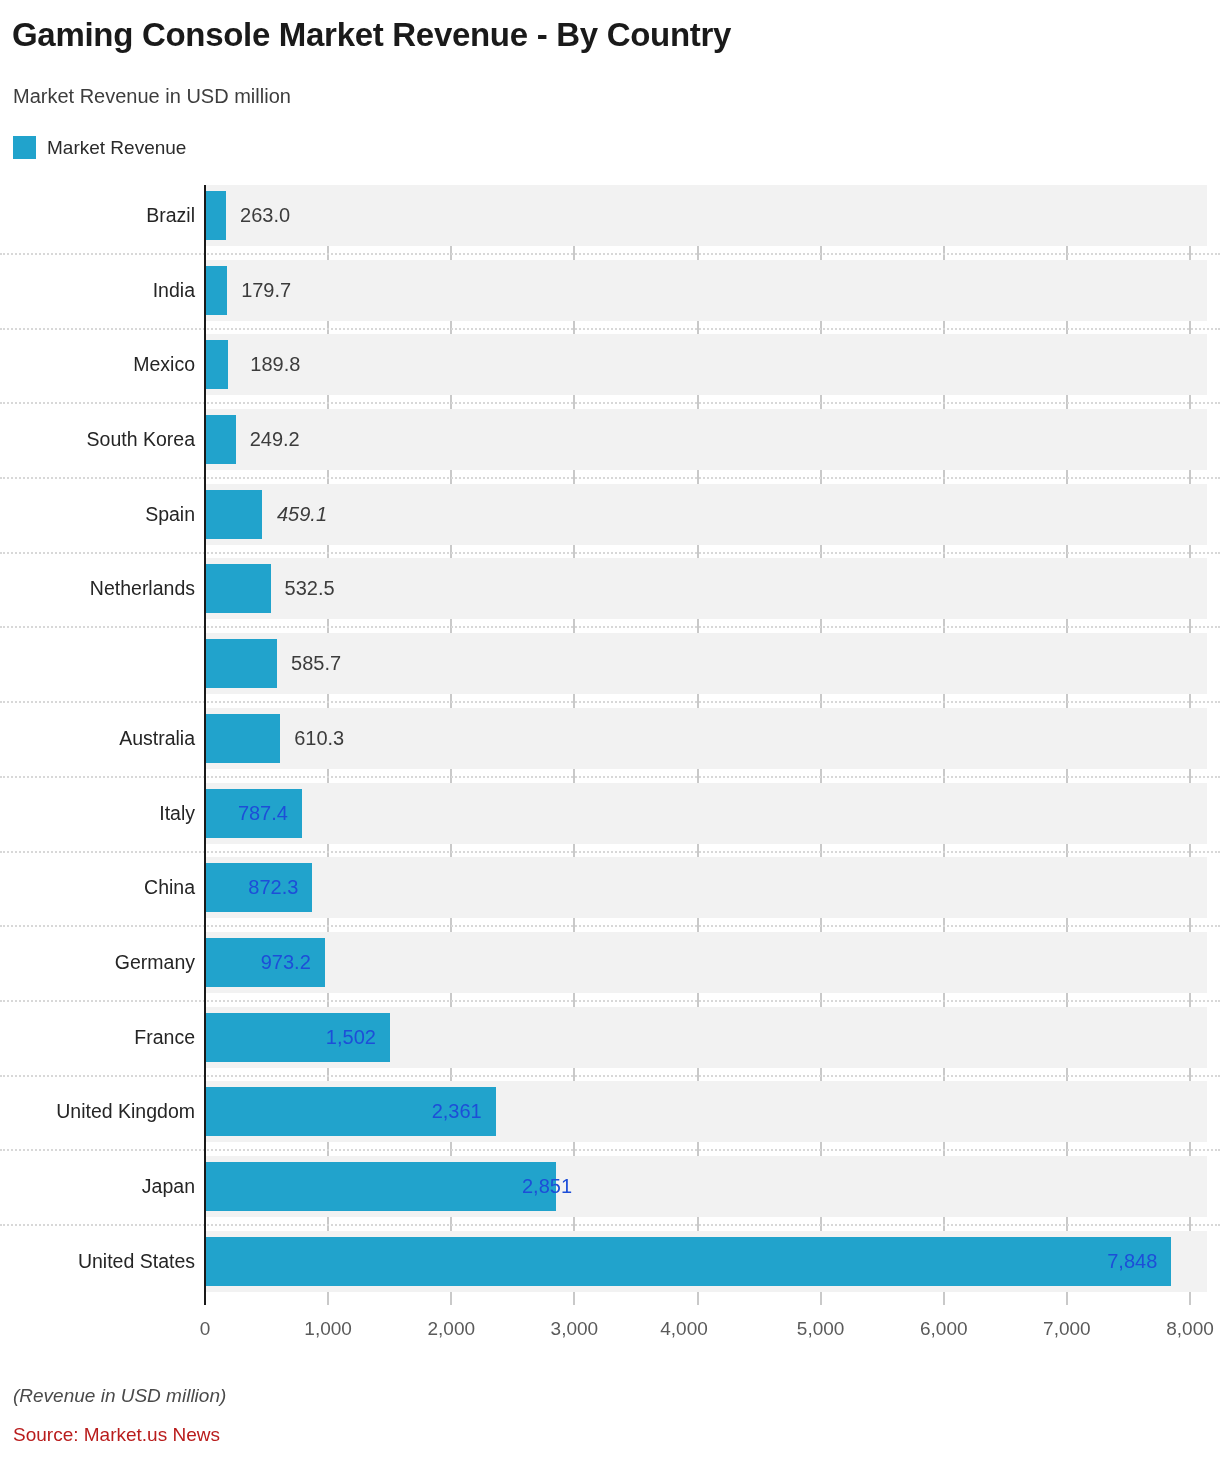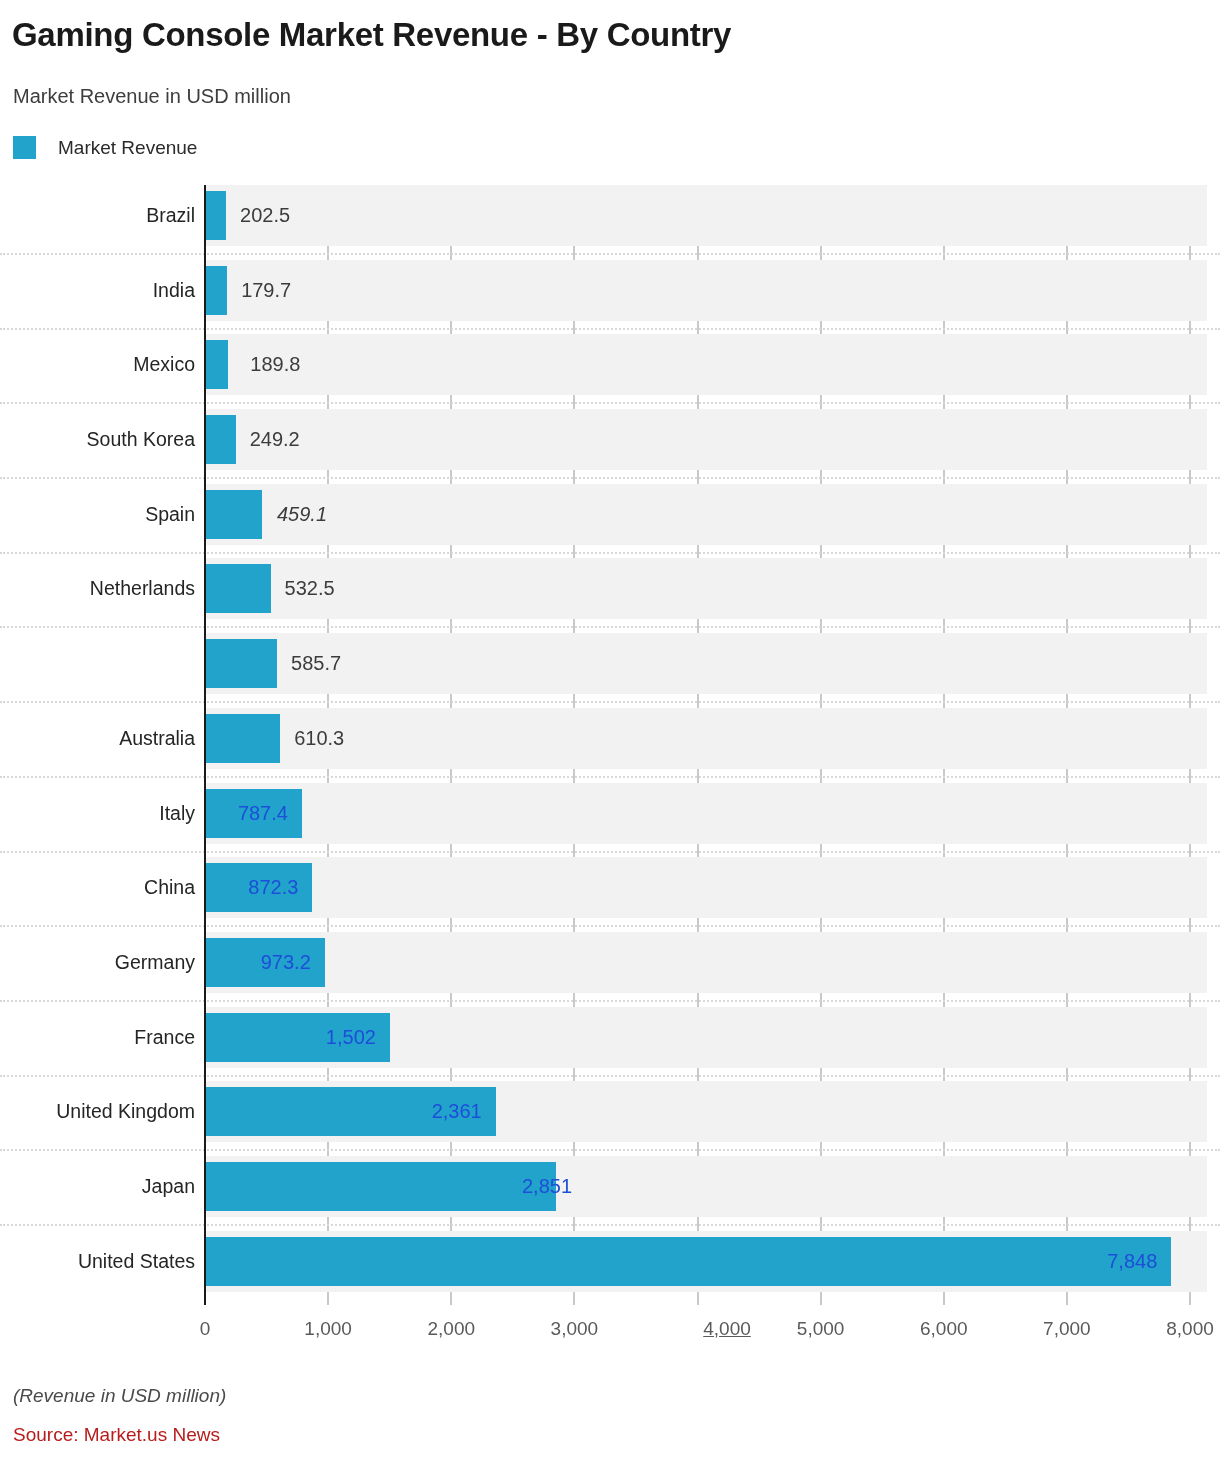--- a/index.html
+++ b/index.html
@@ -43,21 +43,21 @@
     color: #3d3d3d;
     white-space: nowrap;
   }
 
   .legend {
     position: absolute;
     left: 13px;
     top: 136px;
     display: flex;
     align-items: center;
-    gap: 22px;
+    gap: 11px;
   }
   .legend-swatch {
     width: 23px;
     height: 23px;
     background: #21A3CC;
     display: block;
   }
   .legend-label {
     font-size: 19px;
     color: #2b2b2b;
@@ -237,21 +237,21 @@
         <div class="gridline" style="left: 942.75px;"></div>
         <div class="gridline" style="left: 1065.88px;"></div>
         <div class="gridline" style="left: 1189px;"></div>
       </div>
     <div class="rows" id="rows">
         <div class="row">
           <div class="row-band"></div>
           <div class="row-label">Brazil</div>
           <div class="bar-wrap">
             <div class="bar" style="width: 21.0297px;"></div>
-            <div class="bar-value outside" style="left: 35.0297px;">202.5</div>
+            <div class="bar-value outside" style="left: 35.0297px;">263.0</div>
           </div>
           <div class="row-sep"></div>
         </div>
         <div class="row">
           <div class="row-band"></div>
           <div class="row-label">India</div>
           <div class="bar-wrap">
             <div class="bar" style="width: 22.1256px;"></div>
             <div class="bar-value outside" style="left: 36.1256px;">179.7</div>
           </div>
@@ -373,21 +373,21 @@
           </div>
         </div>
       </div>
   </div>
 
   <div class="xaxis" id="xaxis">
       <div class="xtick" style="left: 205px;">0</div>
       <div class="xtick" style="left: 328.125px;">1,000</div>
       <div class="xtick" style="left: 451.25px;">2,000</div>
       <div class="xtick" style="left: 574.375px;">3,000</div>
-      <div class="xtick" style="left: 727px; text-decoration: underline;">4,000</div>
+      <div class="xtick" style="left: 684px;">4,000</div>
       <div class="xtick" style="left: 820.625px;">5,000</div>
       <div class="xtick" style="left: 943.75px;">6,000</div>
       <div class="xtick" style="left: 1066.88px;">7,000</div>
       <div class="xtick" style="left: 1190px;">8,000</div>
     </div>
 
   <div class="footnote">(Revenue in USD million)</div>
   <div class="source">Source: Market.us News</div>
 
 </div>

